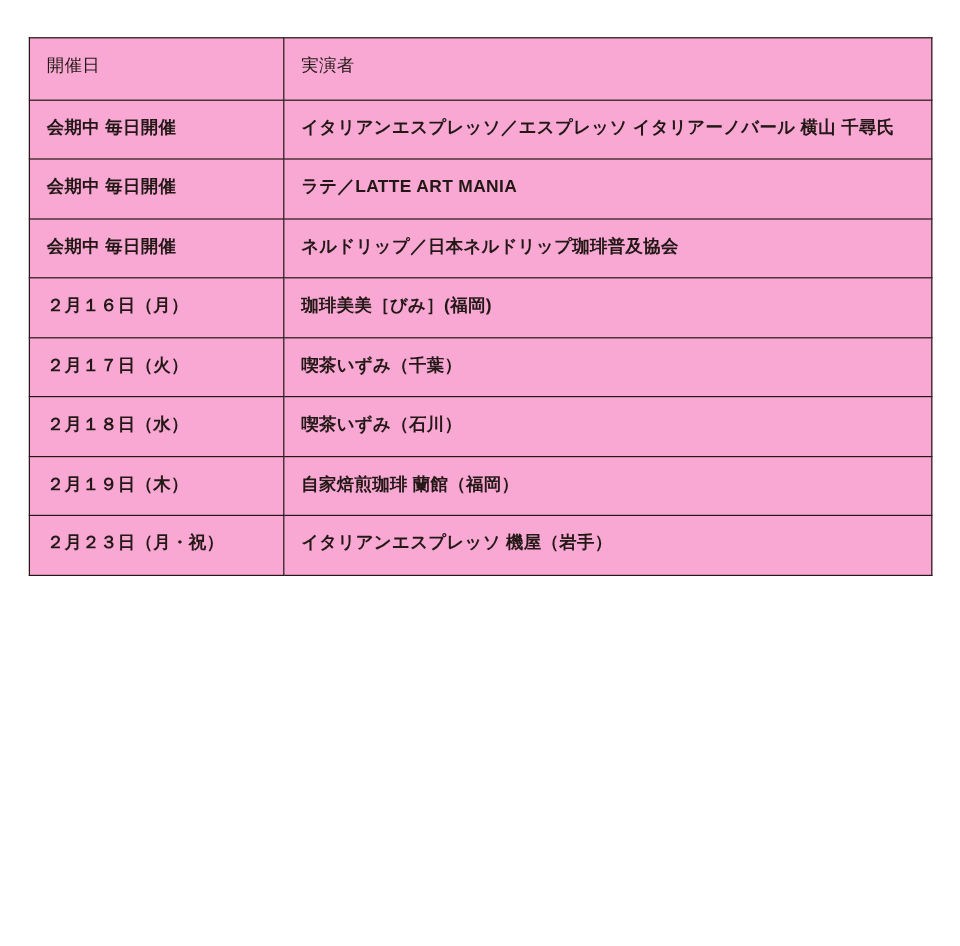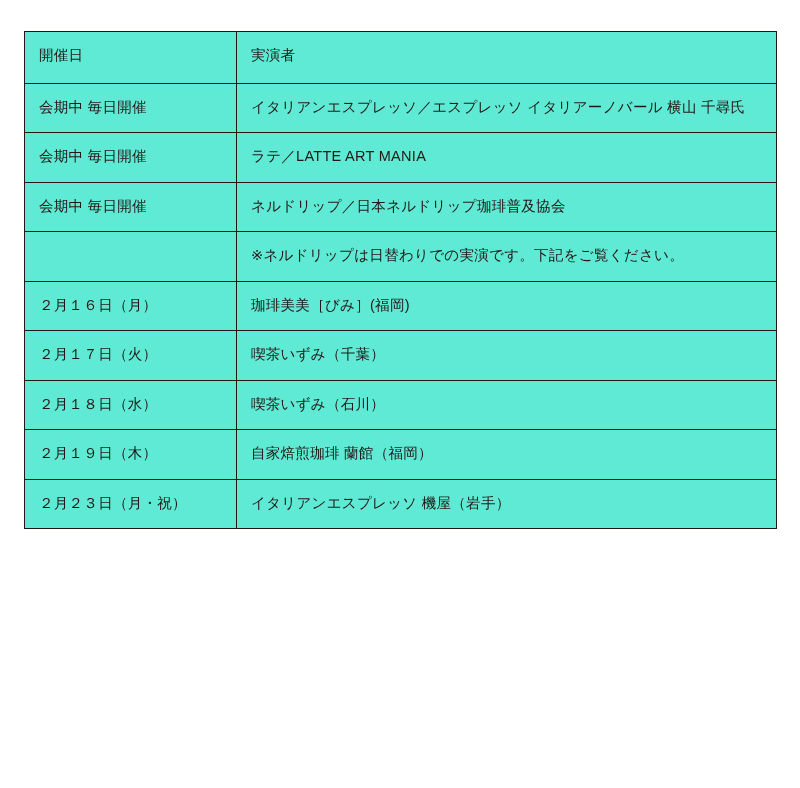--- a/index.html
+++ b/index.html
@@ -21,31 +21,31 @@
     background: #ffffff;
     box-sizing: border-box;
   }
   .schedule-table {
     position: absolute;
     left: 24px;
     top: 31px;
     width: 752px;
     border-collapse: collapse;
     table-layout: fixed;
-    background: #5eead4;
+    background: #f9a8d4;
   }
   .schedule-table col.c-date { width: 212px; }
   .schedule-table col.c-perf { width: 540px; }
   .schedule-table th,
   .schedule-table td {
     border: 1px solid #231815;
     padding: 12px 14px 13px 14px;
     font-size: 14.5px;
     line-height: 1.62;
-    font-weight: normal;
+    font-weight: bold;
     text-align: left;
     vertical-align: top;
     color: #231815;
     letter-spacing: 0.02em;
     word-break: break-all;
   }
   .schedule-table th {
     font-weight: normal;
   }
   .schedule-table tr.row-header th { height: 26px; }
@@ -74,24 +74,20 @@
         <td>イタリアンエスプレッソ／エスプレッソ イタリアーノバール 横山 千尋氏</td>
       </tr>
       <tr>
         <td class="cell-date">会期中 毎日開催</td>
         <td>ラテ／LATTE ART MANIA</td>
       </tr>
       <tr>
         <td class="cell-date">会期中 毎日開催</td>
         <td>ネルドリップ／日本ネルドリップ珈琲普及協会</td>
       </tr>
-      <tr class="note-row">
-        <td class="cell-date cell-empty"></td>
-        <td>※ネルドリップは日替わりでの実演です。下記をご覧ください。</td>
-      </tr>
       <tr>
         <td class="cell-date">２月１６日（月）</td>
         <td>珈琲美美［びみ］(福岡)</td>
       </tr>
       <tr>
         <td class="cell-date">２月１７日（火）</td>
         <td>喫茶いずみ（千葉）</td>
       </tr>
       <tr>
         <td class="cell-date">２月１８日（水）</td>

